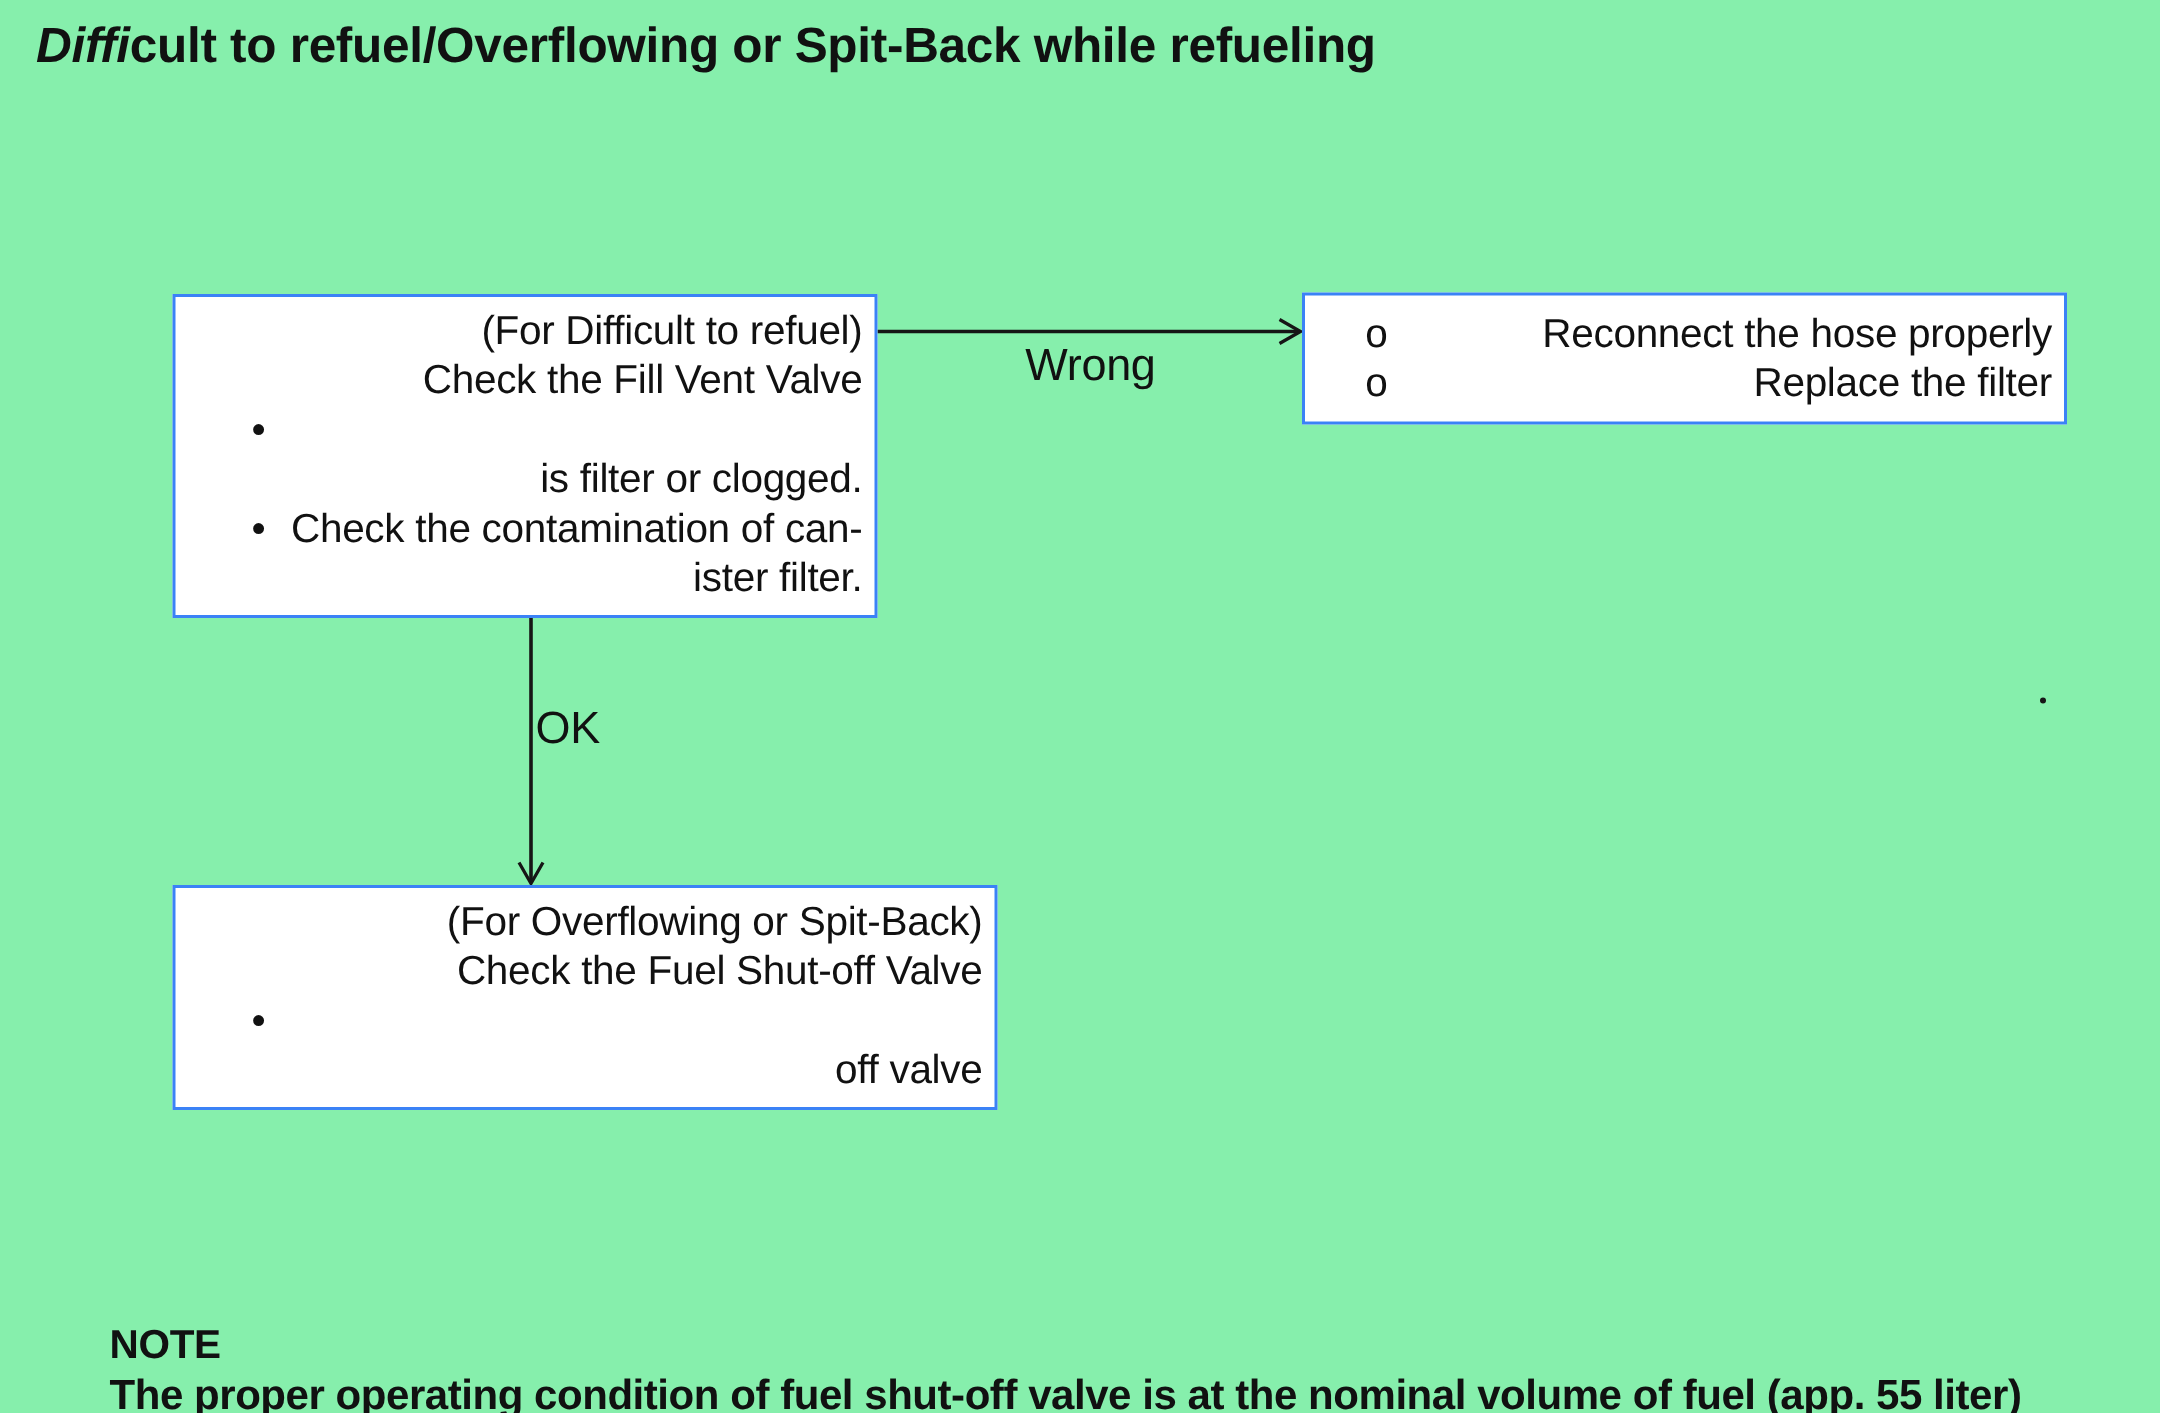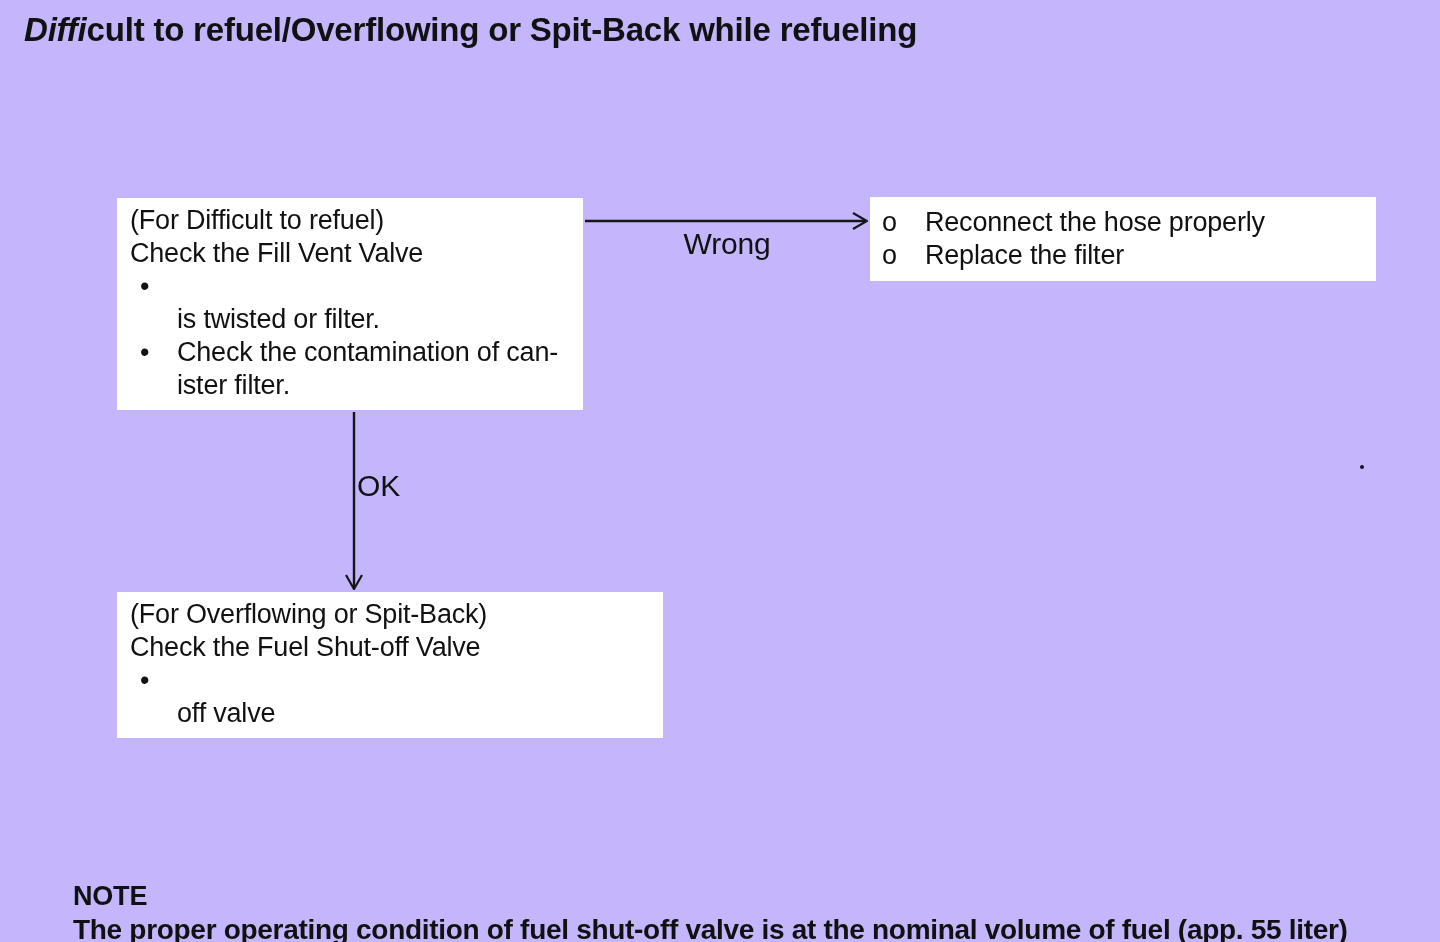--- a/index.html
+++ b/index.html
@@ -11,44 +11,45 @@
     width: 1440px;
     height: 942px;
     position: relative;
     font-family: "Liberation Sans", sans-serif;
     color: #111111;
     overflow: hidden;
   }
   .page {
     position: absolute;
     inset: 0;
-    background: #c4b5fd;
+    background: #86efac;
   }
   .title {
     position: absolute;
     left: 24px;
     top: 12px;
     margin: 0;
     font-size: 33px;
     font-weight: bold;
     line-height: 36px;
     letter-spacing: -0.2px;
     white-space: nowrap;
   }
   .title em {
     font-style: italic;
   }
   .box {
     position: absolute;
     box-sizing: border-box;
-    border: 2px solid #c4b5fd;
+    border: 2px solid #3b82f6;
     background: #ffffff;
     font-size: 27px;
     line-height: 33px;
     letter-spacing: -0.2px;
+    text-align: right;
   }
   .box-fill-vent {
     left: 115px;
     top: 196px;
     width: 470px;
     height: 216px;
     padding: 6px 8px 0 13px;
   }
   .box-actions {
     left: 868px;
@@ -132,21 +133,21 @@
 
 <div class="page">
 
   <h1 class="title"><em>Diffi</em><span>cult to refuel/Overflowing or Spit-Back while refueling</span></h1>
 
   <div class="box box-fill-vent">
     <div>(For Difficult to refuel)</div>
     <div>Check the Fill Vent Valve</div>
     <div class="bullet-row">
       <span class="bullet-marker">•</span>
-      <span class="bullet-text"><br><span>is twisted or filter.</span></span>
+      <span class="bullet-text"><br><span>is filter or clogged.</span></span>
     </div>
     <div class="bullet-row">
       <span class="bullet-marker">•</span>
       <span class="bullet-text"><span>Check the contamination of can-</span><br><span>ister filter.</span></span>
     </div>
   </div>
 
   <svg class="arrow-svg" style="left:585px; top:206px;" width="284" height="30" viewBox="0 0 284 30">
     <line x1="0" y1="15" x2="281" y2="15" stroke="#161616" stroke-width="2.4"></line>
     <polyline points="268,7 282,15 268,23" fill="none" stroke="#161616" stroke-width="2.2"></polyline>

